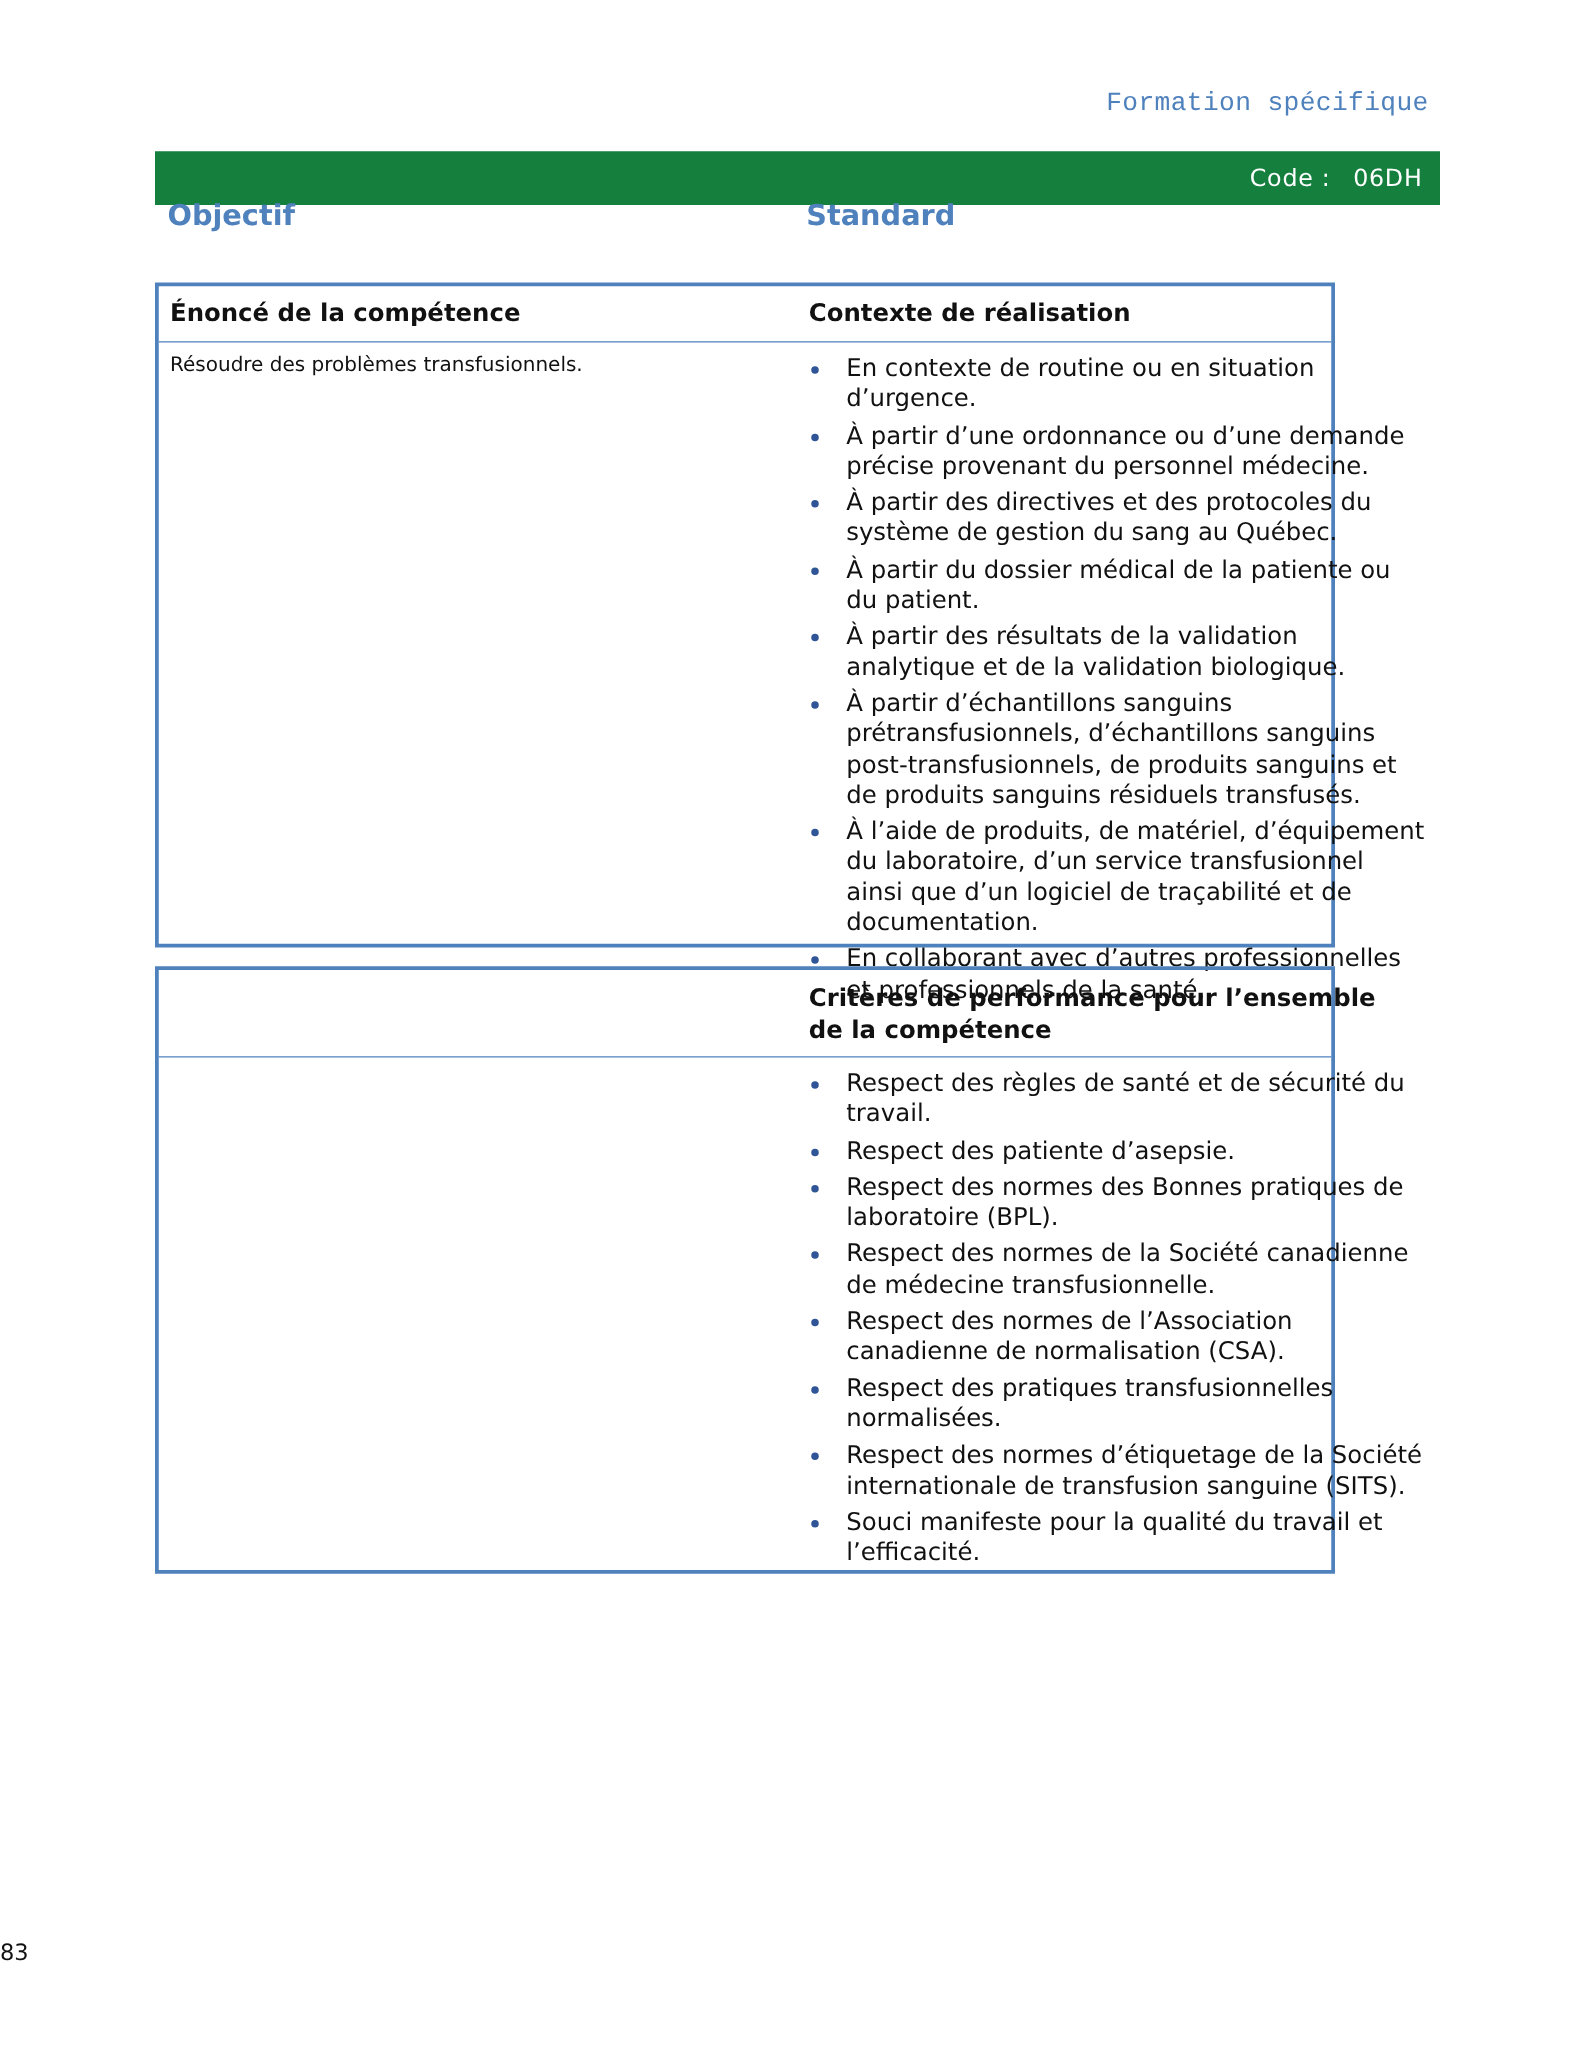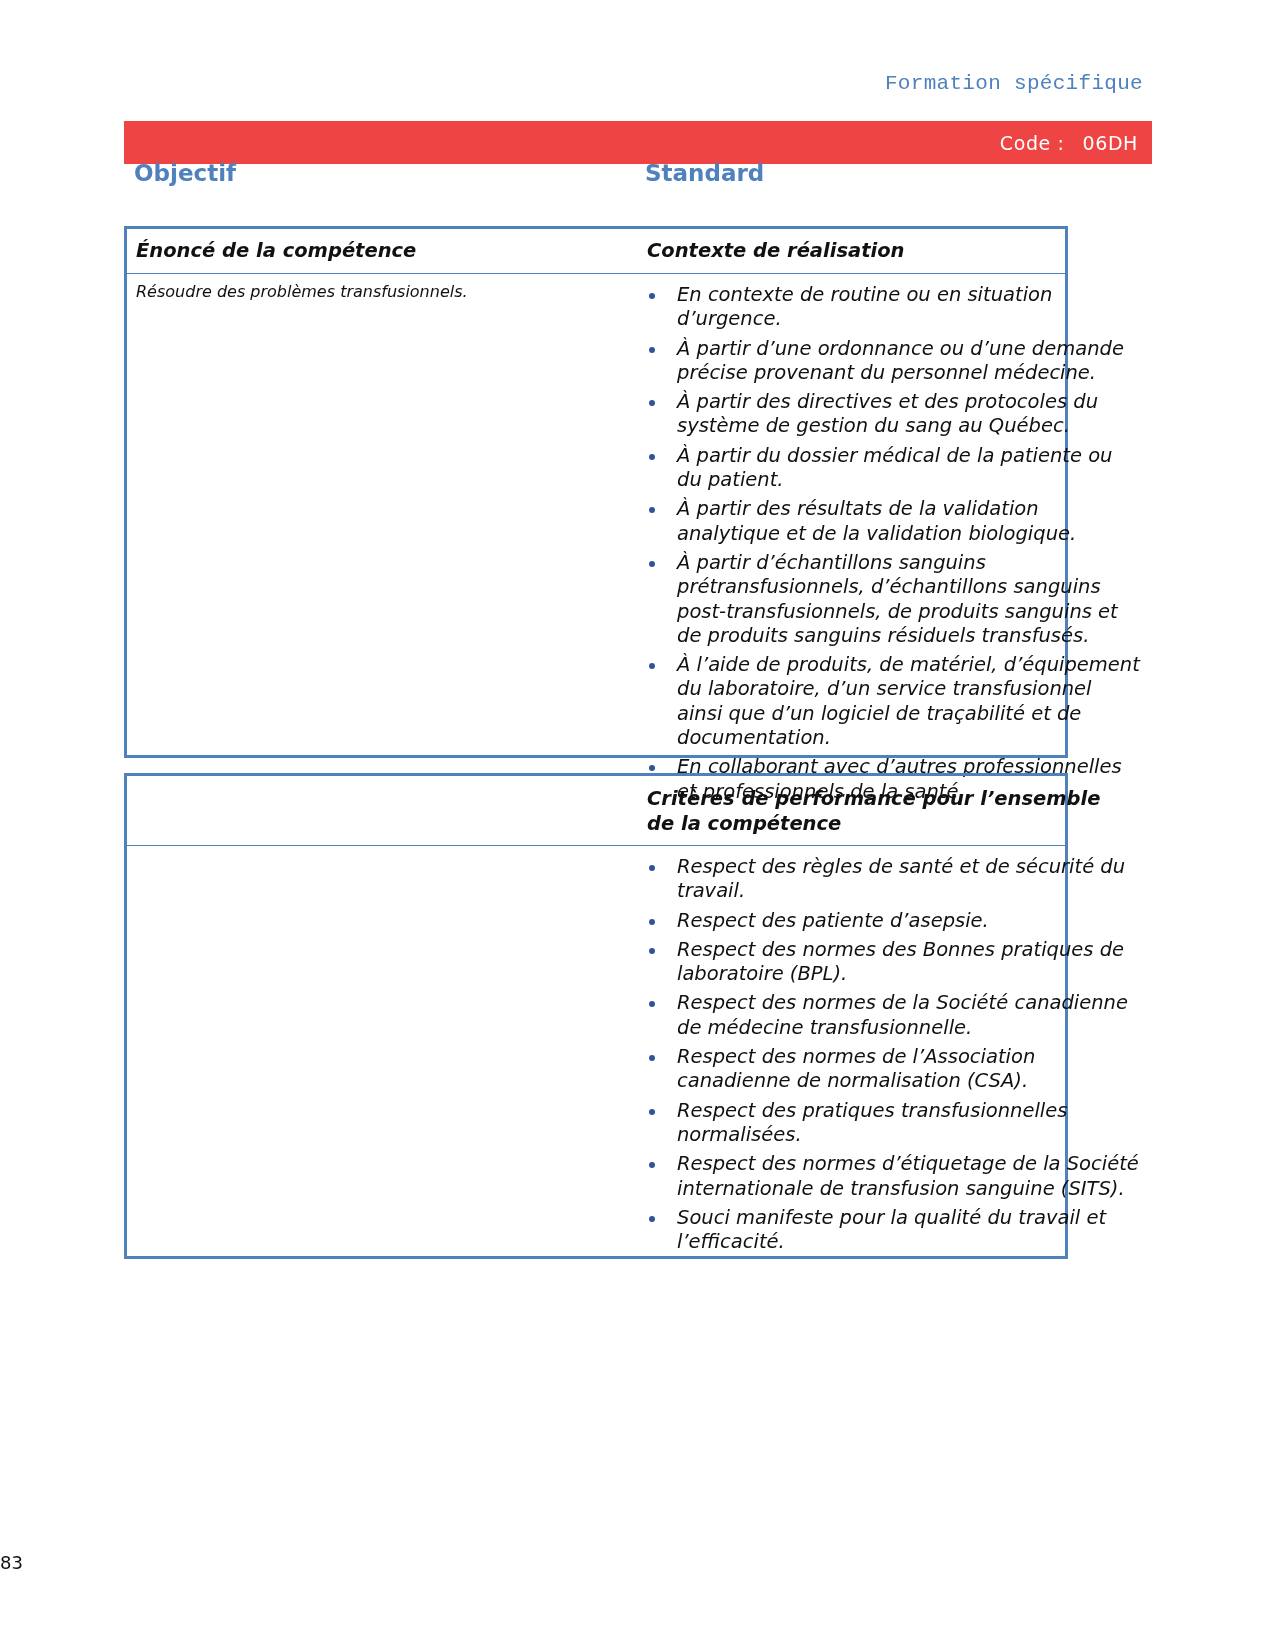--- a/index.html
+++ b/index.html
@@ -6,37 +6,37 @@
     body {
       width: 1275px; height: 1650px; position: relative; overflow: hidden;
       font-family: "DejaVu Sans", sans-serif; color: #111;
     }
     .running-head {
       position: absolute; right: 132px; top: 72px;
       font-size: 21px; color: #4f81bd; letter-spacing: 0.3px; font-family: Liberation Mono, monospace;
     }
     .code-bar {
       position: absolute; left: 124px; top: 121px; width: 1028px; height: 43px;
-      background: #ef4444; color: #ffffff;
+      background: #15803d; color: #ffffff;
       display: flex; justify-content: flex-end; align-items: center;
       box-sizing: border-box; padding-right: 14px; font-size: 19px; letter-spacing: 0.6px;
     }
     .code-bar .code-label { margin-right: 18px; }
     .section-titles {
       position: absolute; left: 124px; top: 160px; width: 1028px; height: 40px;
     }
     .section-titles .sec {
       position: absolute; top: 0; font-weight: bold; font-size: 23px; color: #4f81bd;
     }
     .sec-objectif { left: 10px; }
     .sec-standard { left: 521px; }
 
     .box {
       position: absolute; left: 124px; width: 944px;
-      border: 3px solid #4f81bd; box-sizing: border-box; font-style: italic;
+      border: 3px solid #4f81bd; box-sizing: border-box;
     }
     .box1 { top: 226px; height: 532px; }
     .box2 { top: 773px; height: 486px; }
     .row-head {
       position: relative; border-bottom: 1.5px solid #4f81bd; box-sizing: border-box;
     }
     .box1 .row-head { height: 45px; }
     .box2 .row-head { height: 70px; }
     .cell-left, .cell-right { position: absolute; top: 0; }
     .cell-left { left: 9px; width: 490px; }

